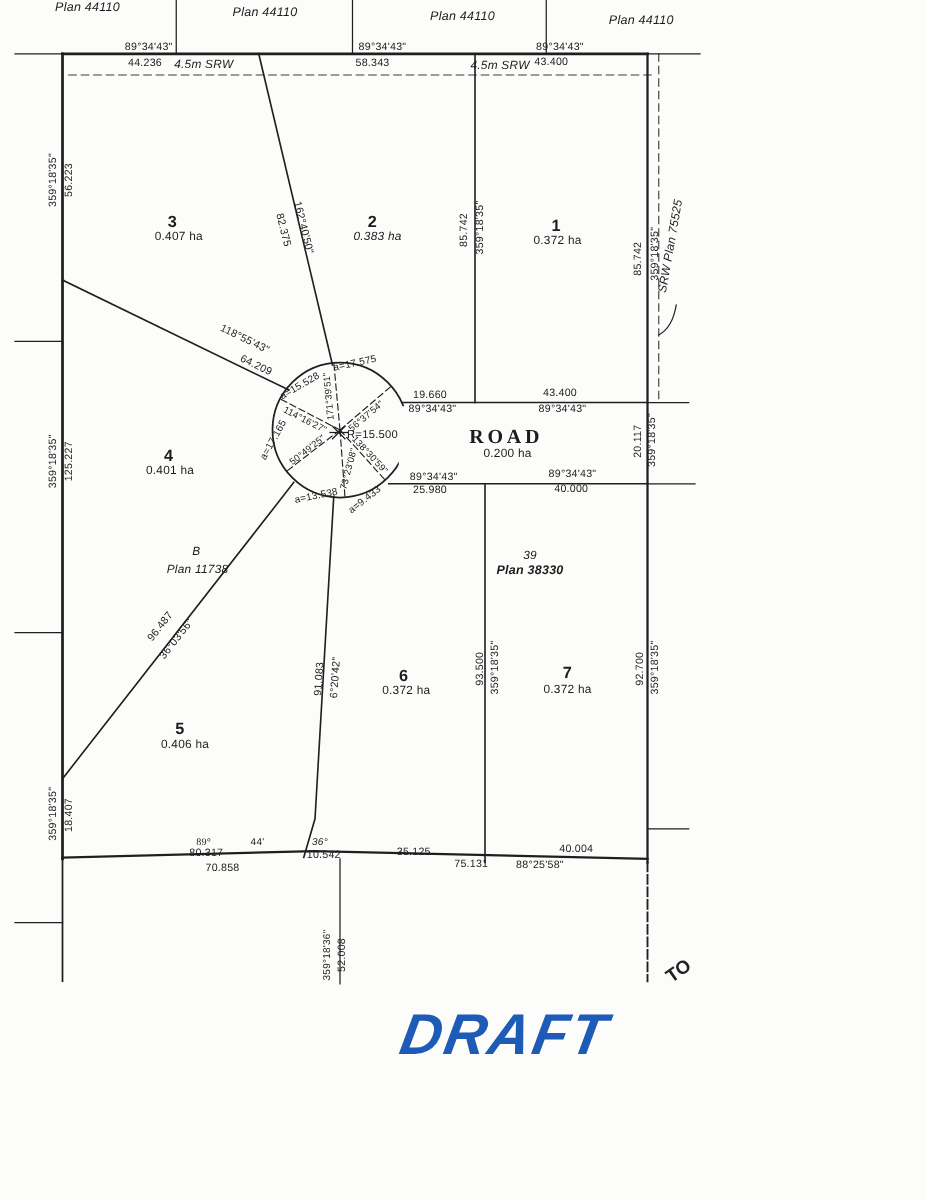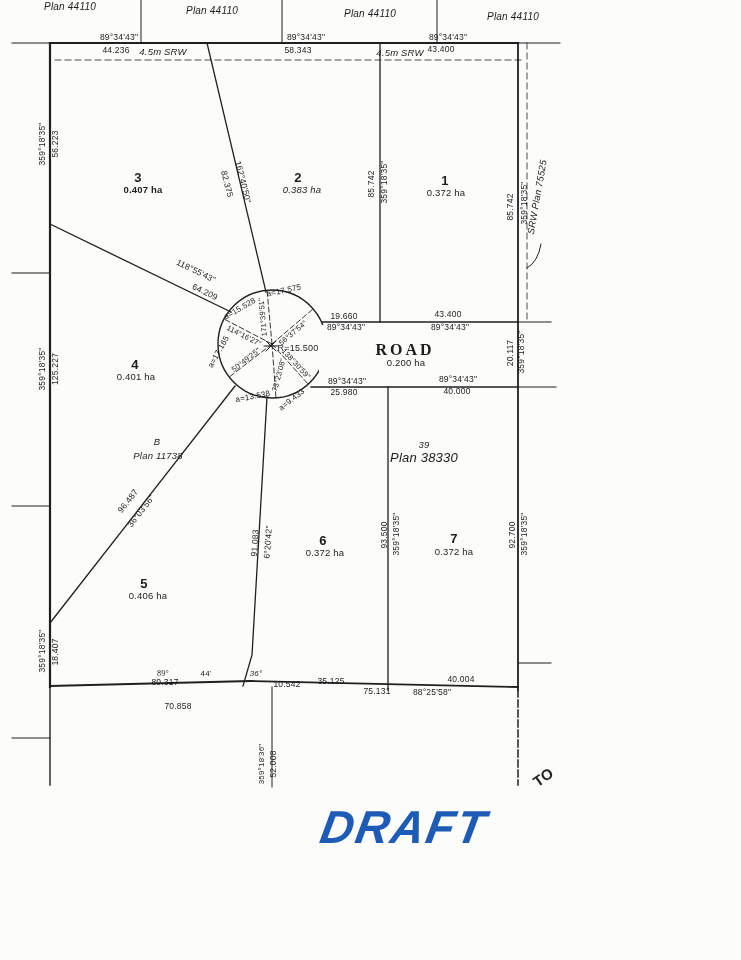--- a/index.html
+++ b/index.html
@@ -115,39 +115,39 @@
       <div class="lbl" style="left: 42px; top: 369px; font-size: 8.5px; transform: translate(-50%, -50%) rotate(-90deg);">359°18'35"</div>
       <div class="lbl" style="left: 55px; top: 369px; font-size: 8.5px; transform: translate(-50%, -50%) rotate(-90deg);">125.227</div>
       <div class="lbl" style="left: 42px; top: 651px; font-size: 8.5px; transform: translate(-50%, -50%) rotate(-90deg);">359°18'35"</div>
       <div class="lbl" style="left: 55px; top: 652px; font-size: 8.5px; transform: translate(-50%, -50%) rotate(-90deg);">18.407</div>
       <div class="lbl" style="left: 371px; top: 184px; font-size: 8.5px; transform: translate(-50%, -50%) rotate(-90deg);">85.742</div>
       <div class="lbl" style="left: 384px; top: 182px; font-size: 8.5px; transform: translate(-50%, -50%) rotate(-90deg);">359°18'35"</div>
       <div class="lbl" style="left: 510px; top: 207px; font-size: 8.5px; transform: translate(-50%, -50%) rotate(-90deg);">85.742</div>
       <div class="lbl" style="left: 524px; top: 203px; font-size: 8.5px; transform: translate(-50%, -50%) rotate(-90deg);">359°18'35"</div>
       <div class="lbl it" style="left: 537px; top: 197px; font-size: 9.5px; transform: translate(-50%, -50%) rotate(-80deg);">SRW Plan 75525</div>
       <div class="lbl b" style="left: 138px; top: 177px; font-size: 13px; transform: translate(-50%, -50%) rotate(0deg);">3</div>
-      <div class="lbl" style="left: 143px; top: 190px; font-size: 9.5px; transform: translate(-50%, -50%) rotate(0deg); font-weight: bold;">0.407 ha</div>
+      <div class="lbl" style="left: 143px; top: 190px; font-size: 9.5px; transform: translate(-50%, -50%) rotate(0deg);">0.407 ha</div>
       <div class="lbl b" style="left: 298px; top: 177px; font-size: 13px; transform: translate(-50%, -50%) rotate(0deg);">2</div>
       <div class="lbl" style="left: 302px; top: 190px; font-size: 9.5px; transform: translate(-50%, -50%) rotate(0deg); font-style: italic;">0.383 ha</div>
       <div class="lbl b" style="left: 445px; top: 180px; font-size: 13px; transform: translate(-50%, -50%) rotate(0deg);">1</div>
       <div class="lbl" style="left: 446px; top: 193px; font-size: 9.5px; transform: translate(-50%, -50%) rotate(0deg);">0.372 ha</div>
       <div class="lbl b" style="left: 135px; top: 364px; font-size: 13px; transform: translate(-50%, -50%) rotate(0deg);">4</div>
       <div class="lbl" style="left: 136px; top: 377px; font-size: 9.5px; transform: translate(-50%, -50%) rotate(0deg);">0.401 ha</div>
       <div class="lbl b" style="left: 144px; top: 583px; font-size: 13px; transform: translate(-50%, -50%) rotate(0deg);">5</div>
       <div class="lbl" style="left: 148px; top: 596px; font-size: 9.5px; transform: translate(-50%, -50%) rotate(0deg);">0.406 ha</div>
       <div class="lbl b" style="left: 323px; top: 540px; font-size: 13px; transform: translate(-50%, -50%) rotate(0deg);">6</div>
       <div class="lbl" style="left: 325px; top: 553px; font-size: 9.5px; transform: translate(-50%, -50%) rotate(0deg);">0.372 ha</div>
       <div class="lbl b" style="left: 454px; top: 538px; font-size: 13px; transform: translate(-50%, -50%) rotate(0deg);">7</div>
       <div class="lbl" style="left: 454px; top: 552px; font-size: 9.5px; transform: translate(-50%, -50%) rotate(0deg);">0.372 ha</div>
       <div class="lbl serif" style="left: 405px; top: 350px; font-size: 16px; transform: translate(-50%, -50%) rotate(0deg);">ROAD</div>
       <div class="lbl" style="left: 406px; top: 363px; font-size: 9.5px; transform: translate(-50%, -50%) rotate(0deg);">0.200 ha</div>
       <div class="lbl it" style="left: 157px; top: 442px; font-size: 9.5px; transform: translate(-50%, -50%) rotate(0deg);">B</div>
       <div class="lbl it" style="left: 158px; top: 456px; font-size: 9.5px; transform: translate(-50%, -50%) rotate(0deg);">Plan 11738</div>
       <div class="lbl it" style="left: 424px; top: 445px; font-size: 9.5px; transform: translate(-50%, -50%) rotate(0deg); text-align: center;">39</div>
-      <div class="lbl it" style="left: 424px; top: 457px; font-size: 13px; transform: translate(-50%, -50%) rotate(0deg);">Plan 38330</div>
+      <div class="lbl it" style="left: 424px; top: 457px; font-size: 10px; transform: translate(-50%, -50%) rotate(0deg); font-weight: bold;">Plan 38330</div>
       <div class="lbl" style="left: 243px; top: 182px; font-size: 8.5px; transform: translate(-50%, -50%) rotate(76deg);">162°40'50"</div>
       <div class="lbl" style="left: 227px; top: 184px; font-size: 8.5px; transform: translate(-50%, -50%) rotate(76deg);">82.375</div>
       <div class="lbl" style="left: 196px; top: 271px; font-size: 8.5px; transform: translate(-50%, -50%) rotate(26deg);">118°55'43"</div>
       <div class="lbl" style="left: 205px; top: 292px; font-size: 8.5px; transform: translate(-50%, -50%) rotate(26deg);">64.209</div>
       <div class="lbl" style="left: 128px; top: 501px; font-size: 8.5px; transform: translate(-50%, -50%) rotate(-52deg);">96.487</div>
       <div class="lbl" style="left: 141px; top: 511px; font-size: 8.5px; transform: translate(-50%, -50%) rotate(-52deg);">36°03'56"</div>
       <div class="lbl" style="left: 255px; top: 543px; font-size: 8.5px; transform: translate(-50%, -50%) rotate(-86deg);">91.083</div>
       <div class="lbl" style="left: 268px; top: 542px; font-size: 8.5px; transform: translate(-50%, -50%) rotate(-86deg);">6°20'42"</div>
       <div class="lbl" style="left: 384px; top: 535px; font-size: 8.5px; transform: translate(-50%, -50%) rotate(-90deg);">93.500</div>
       <div class="lbl" style="left: 396px; top: 534px; font-size: 8.5px; transform: translate(-50%, -50%) rotate(-90deg);">359°18'35"</div>
@@ -172,22 +172,22 @@
       <div class="lbl" style="left: 263px; top: 317px; font-size: 7.5px; transform: translate(-50%, -50%) rotate(-95deg);">171°39'51"</div>
       <div class="lbl" style="left: 293px; top: 333px; font-size: 7.5px; transform: translate(-50%, -50%) rotate(-40deg);">56°37'54"</div>
       <div class="lbl" style="left: 244px; top: 336px; font-size: 7.5px; transform: translate(-50%, -50%) rotate(27deg);">114°16'27"</div>
       <div class="lbl" style="left: 246px; top: 360px; font-size: 7.5px; transform: translate(-50%, -50%) rotate(-38deg);">50°49'25"</div>
       <div class="lbl" style="left: 279px; top: 375px; font-size: 7.5px; transform: translate(-50%, -50%) rotate(-75deg);">73°23'08"</div>
       <div class="lbl" style="left: 296px; top: 364px; font-size: 7.5px; transform: translate(-50%, -50%) rotate(47deg);">138°30'59"</div>
       <div class="lbl" style="left: 163px; top: 674px; font-size: 8px; transform: translate(-50%, -50%) rotate(0deg); font-family: Liberation Serif, serif;">89°</div>
       <div class="lbl" style="left: 165px; top: 682px; font-size: 8.5px; transform: translate(-50%, -50%) rotate(0deg);">80.317</div>
       <div class="lbl" style="left: 206px; top: 674px; font-size: 8px; transform: translate(-50%, -50%) rotate(0deg);">44'</div>
       <div class="lbl" style="left: 256px; top: 674px; font-size: 8px; transform: translate(-50%, -50%) rotate(0deg); font-style: italic;">36°</div>
-      <div class="lbl" style="left: 259px; top: 684px; font-size: 8.5px; transform: translate(-50%, -50%) rotate(0deg); margin-left: 28px;">10.542</div>
-      <div class="lbl" style="left: 178px; top: 694px; font-size: 8.5px; transform: translate(-50%, -50%) rotate(0deg); margin-top: 12px;">70.858</div>
+      <div class="lbl" style="left: 259px; top: 684px; font-size: 8.5px; transform: translate(-50%, -50%) rotate(0deg);">10.542</div>
+      <div class="lbl" style="left: 178px; top: 694px; font-size: 8.5px; transform: translate(-50%, -50%) rotate(0deg);">70.858</div>
       <div class="lbl" style="left: 331px; top: 681px; font-size: 8.5px; transform: translate(-50%, -50%) rotate(0deg);">35.125</div>
       <div class="lbl" style="left: 377px; top: 691px; font-size: 8.5px; transform: translate(-50%, -50%) rotate(0deg); text-align: center;">75.131</div>
       <div class="lbl" style="left: 432px; top: 692px; font-size: 8.5px; transform: translate(-50%, -50%) rotate(0deg);">88°25'58"</div>
       <div class="lbl" style="left: 461px; top: 679px; font-size: 8.5px; transform: translate(-50%, -50%) rotate(0deg);">40.004</div>
       <div class="lbl" style="left: 262px; top: 764px; font-size: 8px; transform: translate(-50%, -50%) rotate(-90deg);">359°18'36"</div>
       <div class="lbl" style="left: 273px; top: 764px; font-size: 8.5px; transform: translate(-50%, -50%) rotate(-90deg);">52.008</div>
     </div>
 
   <div class="note-to">TO</div>
 

